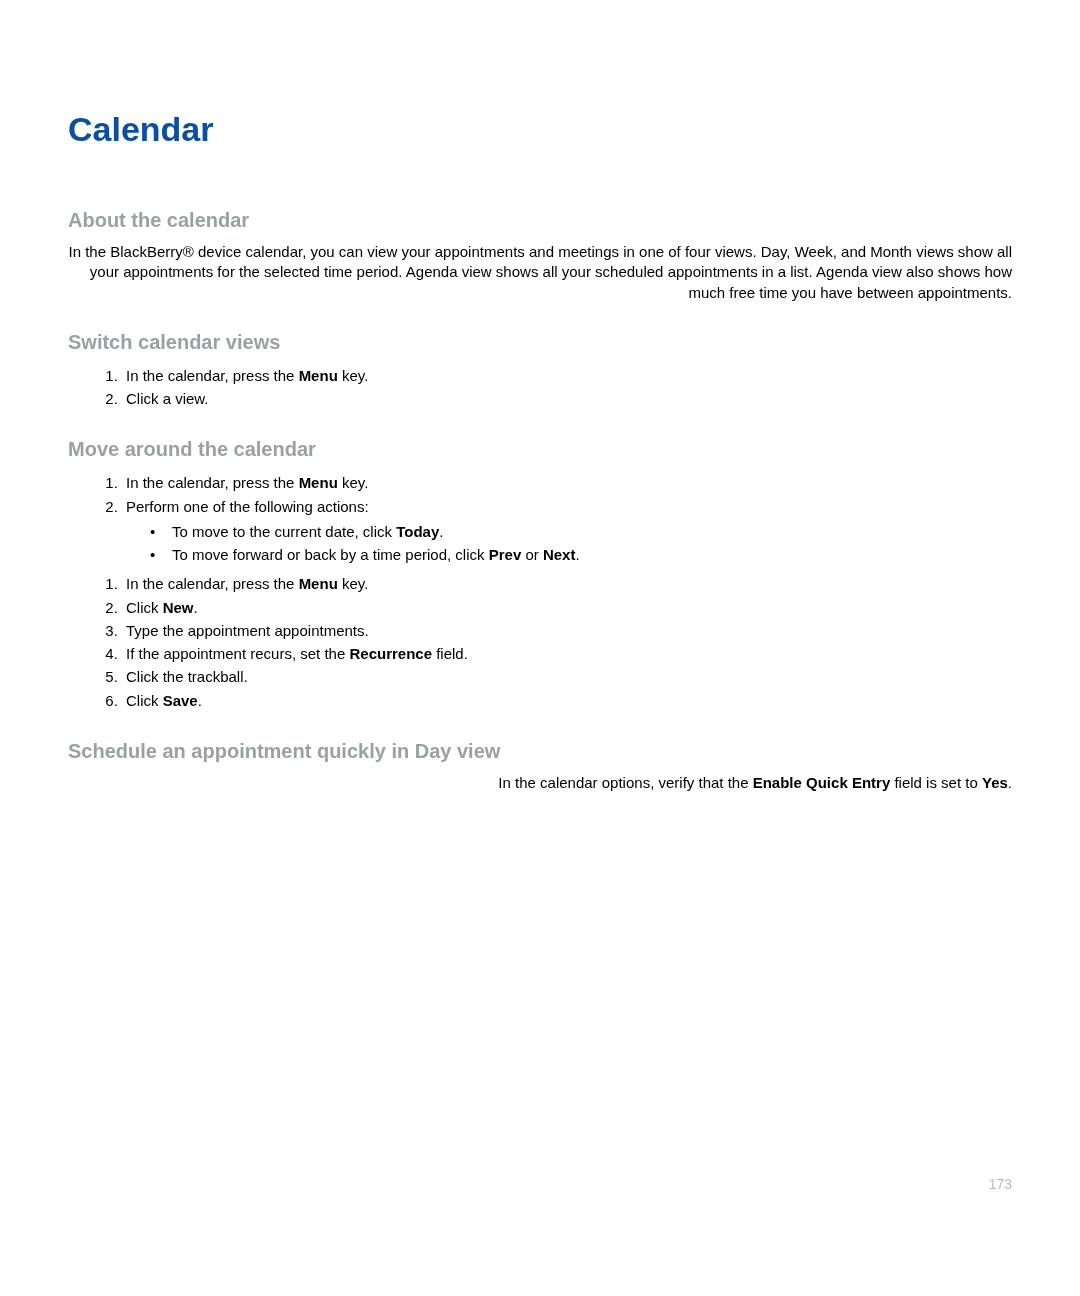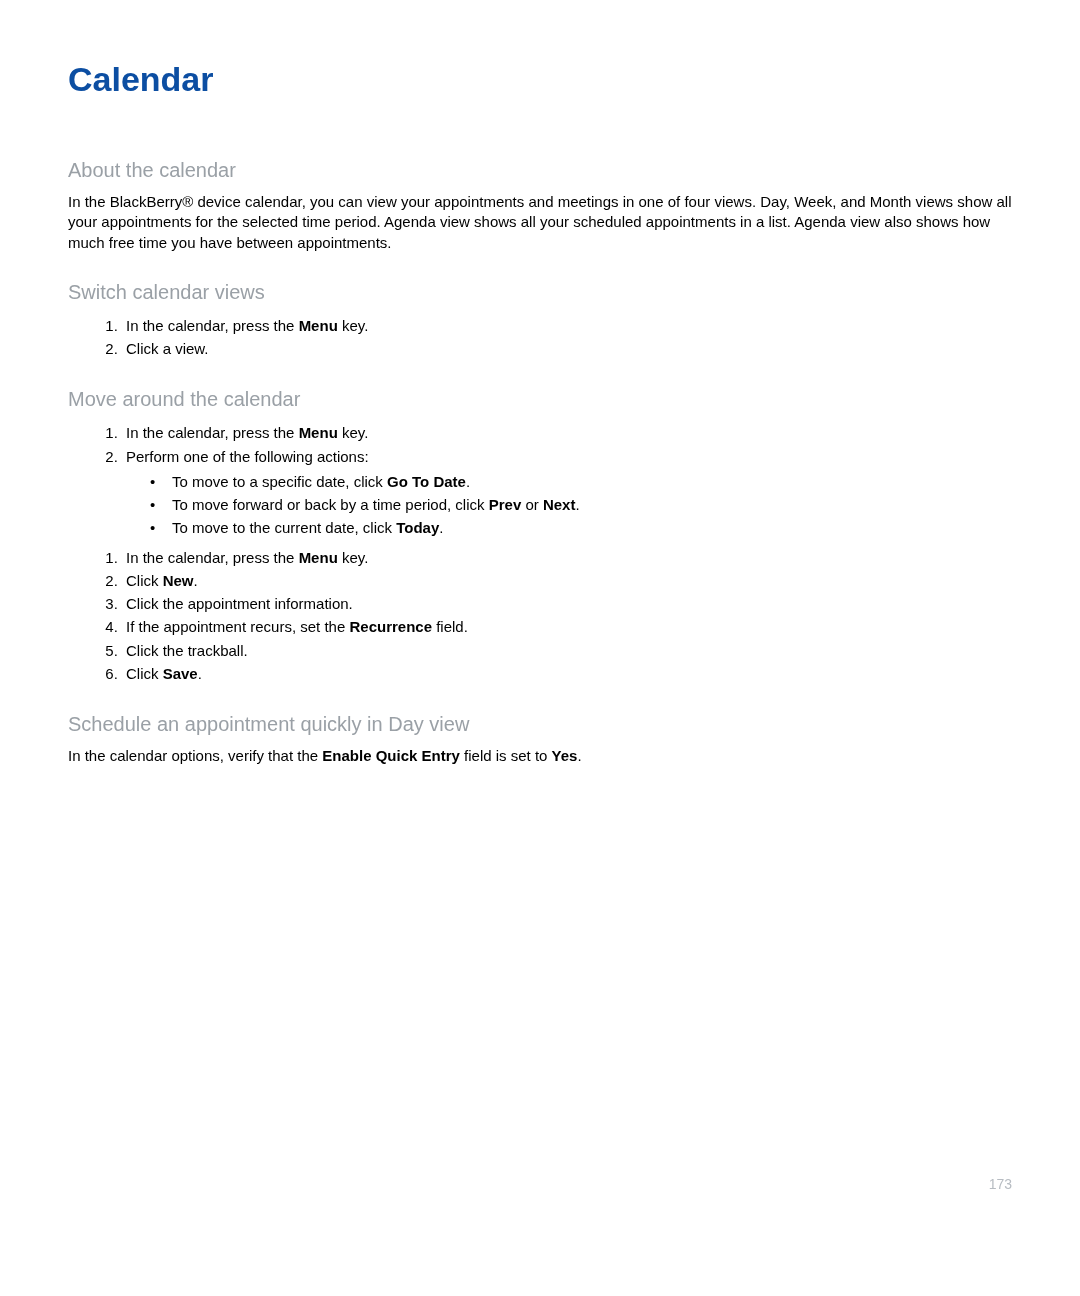--- a/index.html
+++ b/index.html
@@ -7,46 +7,47 @@
     margin: 0; padding: 0;
     width: 1080px; height: 1296px;
     background: #fff;
     font-family: "Segoe UI", "Myriad Pro", Arial, sans-serif;
     color: #000;
   }
   .page {
     position: relative;
     width: 1080px;
     height: 1296px;
-    padding: 60px 68px 0 68px;
+    padding: 110px 68px 0 68px;
   }
   h1.chapter-title {
     font-size: 34px;
     font-weight: 700;
     color: #0c4ea2;
     margin: 0 0 60px 0;
     letter-spacing: 0px;
   }
   h2.section-title {
     font-size: 26px;
     font-weight: 700;
     color: #90b557;
     margin: 0 0 28px 0;
   }
   h3.subsection-title {
     font-size: 20px;
-    font-weight: 400;
+    font-weight: 700;
     color: #9aa0a6;
     margin: 28px 0 10px 0;
   }
   p.body {
     font-size: 15px;
     line-height: 1.35;
     margin: 4px 0 0 0;
     color: #000;
+    text-align: right;
   }
   ol.steps {
     margin: 6px 0 0 0;
     padding-left: 54px;
     font-size: 15px;
     line-height: 1.55;
   }
   ol.steps > li {
     padding-left: 4px;
   }
@@ -93,40 +94,37 @@
 
   <h3 class="subsection-title">Move around the calendar</h3>
   <ol class="steps">
     <li>
       <span>In the calendar, press the </span><span class="b">Menu</span><span> key.</span>
     </li>
     <li>
       <span>Perform one of the following actions:</span>
       <ul class="bullets">
         <li>
-          <span>To move to a specific date, click </span><span class="b">Go To Date</span><span>.</span>
+          <span>To move to the current date, click </span><span class="b">Today</span><span>.</span>
         </li>
         <li>
           <span>To move forward or back by a time period, click </span><span class="b">Prev</span><span> or </span><span class="b">Next</span><span>.</span>
-        </li>
-        <li>
-          <span>To move to the current date, click </span><span class="b">Today</span><span>.</span>
         </li>
       </ul>
     </li>
   </ol>
 
   <ol class="steps">
     <li>
       <span>In the calendar, press the </span><span class="b">Menu</span><span> key.</span>
     </li>
     <li>
       <span>Click </span><span class="b">New</span><span>.</span>
     </li>
-    <li>Click the appointment information.</li>
+    <li>Type the appointment appointments.</li>
     <li>
       <span>If the appointment recurs, set the </span><span class="b">Recurrence</span><span> field.</span>
     </li>
     <li>Click the trackball.</li>
     <li>
       <span>Click </span><span class="b">Save</span><span>.</span>
     </li>
   </ol>
 
   <h3 class="subsection-title">Schedule an appointment quickly in Day view</h3>

